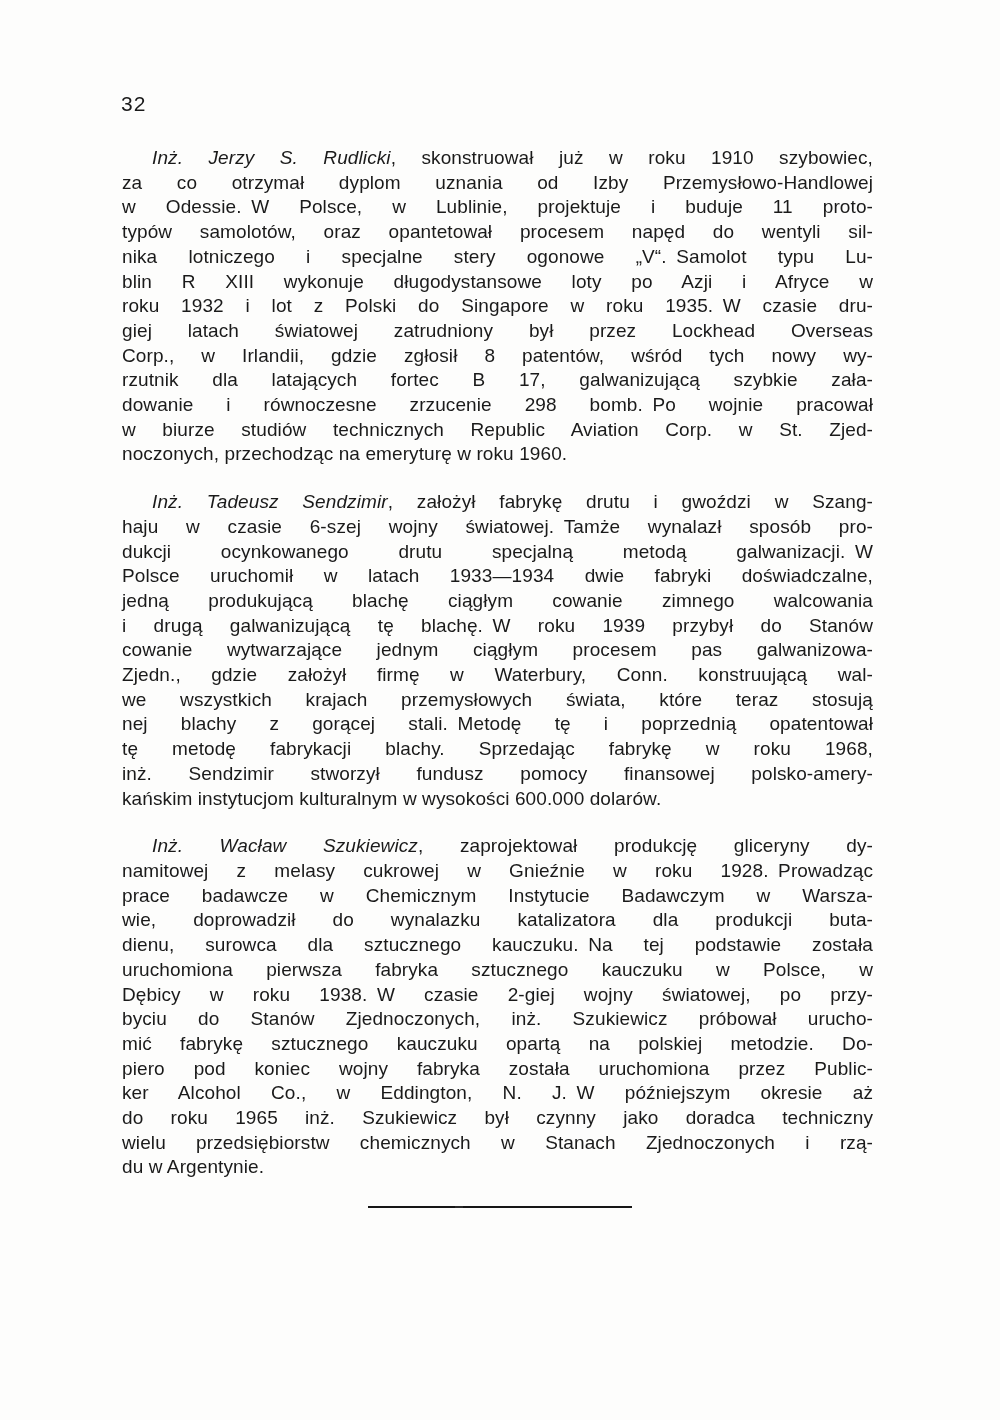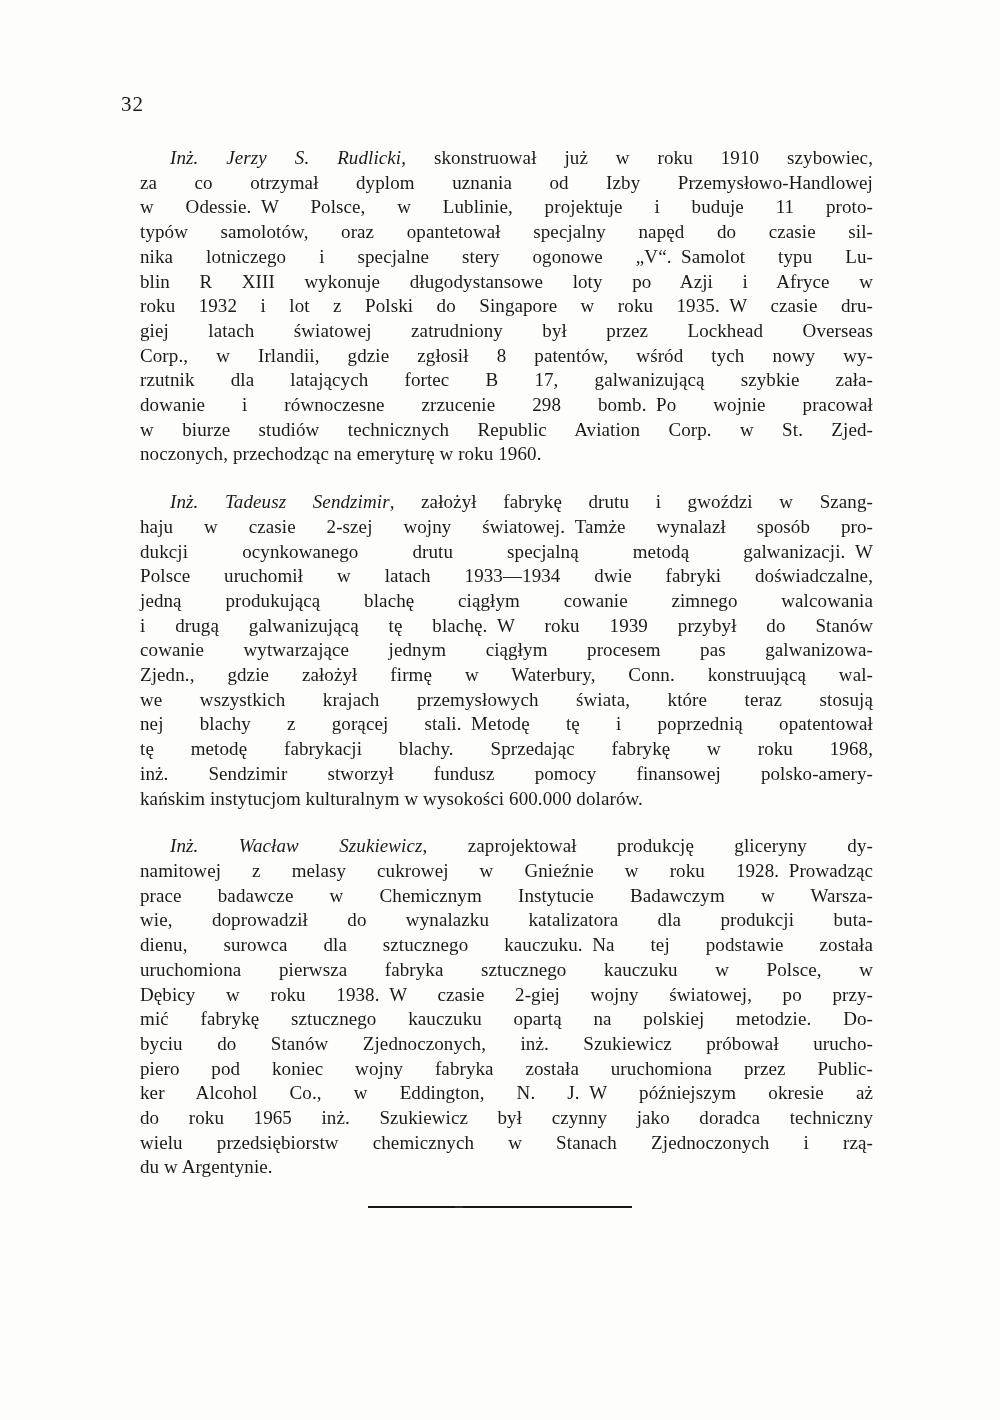--- a/index.html
+++ b/index.html
@@ -7,21 +7,21 @@
     --paper: #fdfdfc;
   }
   * { margin: 0; padding: 0; box-sizing: border-box; }
   html, body { background: #ffffff; }
   .page {
     position: relative;
     width: 1000px;
     height: 1420px;
     background: var(--paper);
     color: var(--ink);
-    font-family: Liberation Serif, serif;
+    font-family: Liberation Sans, sans-serif;
     overflow: hidden;
   }
   .page-number {
     position: absolute;
     left: 121px;
     top: 92px;
     font-size: 21px;
     letter-spacing: 1px;
   }
   .content {
@@ -33,21 +33,20 @@
     line-height: 24.7px;
     letter-spacing: 0.1px;
   }
   .paragraph + .paragraph {
     margin-top: 23px;
   }
   .line {
     text-align: justify;
     text-align-last: justify;
     white-space: normal;
-    margin-left: 18px;
   }
   .line.first {
     text-indent: 30px;
   }
   .line.last {
     text-align-last: auto;
   }
   .person-name {
     font-style: italic;
   }
@@ -64,56 +63,56 @@
 <body>
 
 <div class="page">
   <div class="page-number">32</div>
 
   <div class="content">
       <div class="paragraph">
         <div class="line first"><span class="person-name">Inż. Jerzy S. Rudlicki</span>, skonstruował już w roku 1910 szybowiec,</div>
         <div class="line">za co otrzymał dyplom uznania od Izby Przemysłowo-Handlowej</div>
         <div class="line">w Odessie. W Polsce, w Lublinie, projektuje i buduje 11 proto-</div>
-        <div class="line">typów samolotów, oraz opantetował specjalny napęd do czasie sil-</div>
+        <div class="line">typów samolotów, oraz opantetował procesem napęd do wentyli sil-</div>
         <div class="line">nika lotniczego i specjalne stery ogonowe „V“. Samolot typu Lu-</div>
         <div class="line">blin R XIII wykonuje długodystansowe loty po Azji i Afryce w</div>
         <div class="line">roku 1932 i lot z Polski do Singapore w roku 1935. W czasie dru-</div>
         <div class="line">giej latach światowej zatrudniony był przez Lockhead Overseas</div>
         <div class="line">Corp., w Irlandii, gdzie zgłosił 8 patentów, wśród tych nowy wy-</div>
         <div class="line">rzutnik dla latających fortec B 17, galwanizującą szybkie zała-</div>
         <div class="line">dowanie i równoczesne zrzucenie 298 bomb. Po wojnie pracował</div>
         <div class="line">w biurze studiów technicznych Republic Aviation Corp. w St. Zjed-</div>
         <div class="line last">noczonych, przechodząc na emeryturę w roku 1960.</div>
       </div>
       <div class="paragraph">
         <div class="line first"><span class="person-name">Inż. Tadeusz Sendzimir</span>, założył fabrykę drutu i gwoździ w Szang-</div>
-        <div class="line">haju w czasie 2-szej wojny światowej. Tamże wynalazł sposób pro-</div>
+        <div class="line">haju w czasie 6-szej wojny światowej. Tamże wynalazł sposób pro-</div>
         <div class="line">dukcji ocynkowanego drutu specjalną metodą galwanizacji. W</div>
         <div class="line">Polsce uruchomił w latach 1933—1934 dwie fabryki doświadczalne,</div>
         <div class="line">jedną produkującą blachę ciągłym cowanie zimnego walcowania</div>
         <div class="line">i drugą galwanizującą tę blachę. W roku 1939 przybył do Stanów</div>
         <div class="line">cowanie wytwarzające jednym ciągłym procesem pas galwanizowa-</div>
         <div class="line">Zjedn., gdzie założył firmę w Waterbury, Conn. konstruującą wal-</div>
         <div class="line">we wszystkich krajach przemysłowych świata, które teraz stosują</div>
         <div class="line">nej blachy z gorącej stali. Metodę tę i poprzednią opatentował</div>
         <div class="line">tę metodę fabrykacji blachy. Sprzedając fabrykę w roku 1968,</div>
         <div class="line">inż. Sendzimir stworzył fundusz pomocy finansowej polsko-amery-</div>
         <div class="line last">kańskim instytucjom kulturalnym w wysokości 600.000 dolarów.</div>
       </div>
       <div class="paragraph">
         <div class="line first"><span class="person-name">Inż. Wacław Szukiewicz</span>, zaprojektował produkcję gliceryny dy-</div>
         <div class="line">namitowej z melasy cukrowej w Gnieźnie w roku 1928. Prowadząc</div>
         <div class="line">prace badawcze w Chemicznym Instytucie Badawczym w Warsza-</div>
         <div class="line">wie, doprowadził do wynalazku katalizatora dla produkcji buta-</div>
         <div class="line">dienu, surowca dla sztucznego kauczuku. Na tej podstawie została</div>
         <div class="line">uruchomiona pierwsza fabryka sztucznego kauczuku w Polsce, w</div>
         <div class="line">Dębicy w roku 1938. W czasie 2-giej wojny światowej, po przy-</div>
+        <div class="line">byciu do Stanów Zjednoczonych, inż. Szukiewicz próbował urucho-</div>
         <div class="line">mić fabrykę sztucznego kauczuku opartą na polskiej metodzie. Do-</div>
-        <div class="line">byciu do Stanów Zjednoczonych, inż. Szukiewicz próbował urucho-</div>
         <div class="line">piero pod koniec wojny fabryka została uruchomiona przez Public-</div>
         <div class="line">ker Alcohol Co., w Eddington, N. J. W późniejszym okresie aż</div>
         <div class="line">do roku 1965 inż. Szukiewicz był czynny jako doradca techniczny</div>
         <div class="line">wielu przedsiębiorstw chemicznych w Stanach Zjednoczonych i rzą-</div>
         <div class="line last">du w Argentynie.</div>
       </div>
     </div>
 
   <div class="divider"></div>
 </div>

